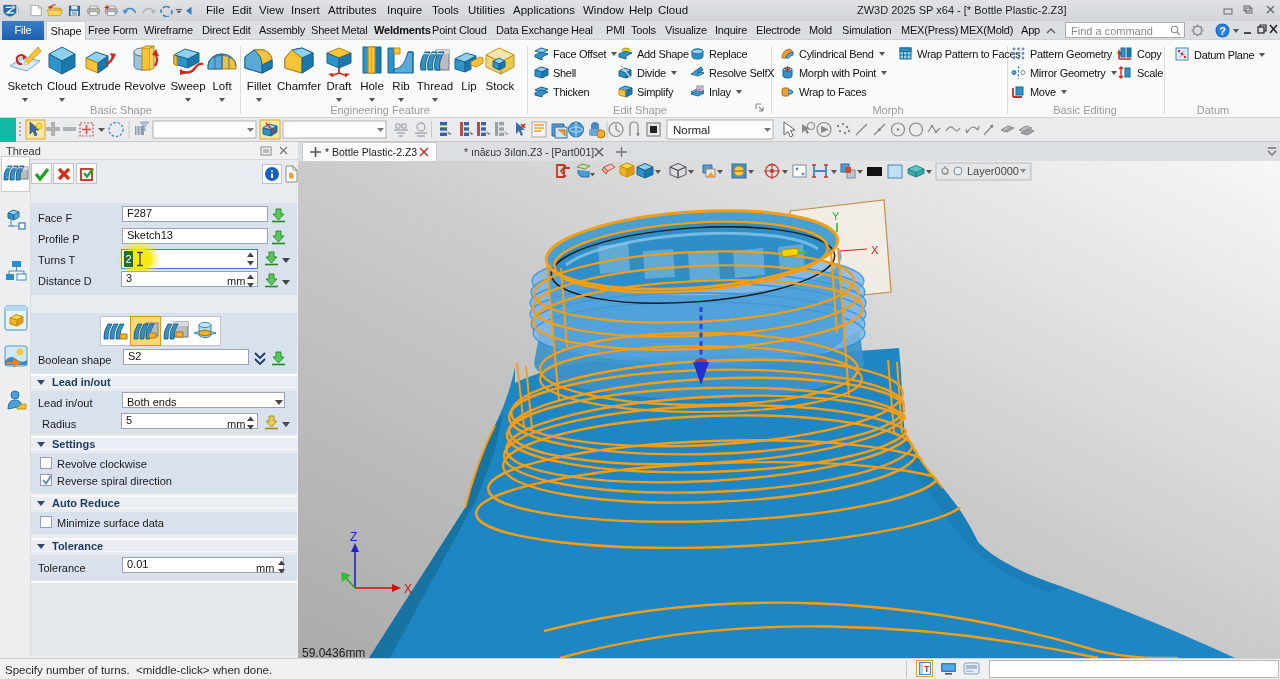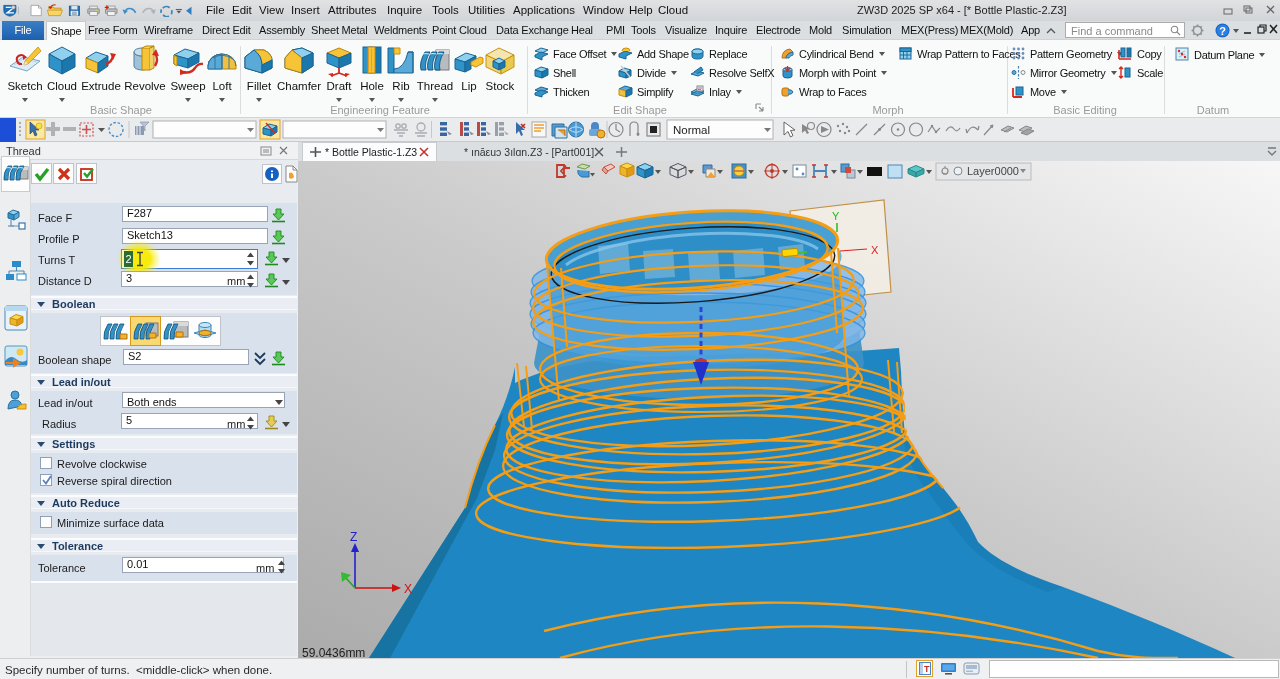--- a/index.html
+++ b/index.html
@@ -1,17 +1,17 @@
 <!DOCTYPE html>
 <html><head><meta charset="utf-8">
 <style>
 *{margin:0;padding:0;box-sizing:border-box;}
 html,body{width:1280px;height:679px;overflow:hidden;}
 body{font-family:"Liberation Sans",sans-serif;font-size:11px;color:#1a1a1a;}
-#root{position:relative;width:1280px;height:679px;background:#1d4ed8;}
+#root{position:relative;width:1280px;height:679px;background:#14b8a6;}
 .abs{position:absolute;}
 
 #titlebar{left:0;top:0;width:1280px;height:21px;background:linear-gradient(#e0e2e4,#d2d5d8);}
 #titlebar .menu{position:absolute;top:4px;font-size:11.5px;color:#111;}
 #apptitle{position:absolute;top:4px;left:857px;width:300px;font-size:11px;color:#222;white-space:nowrap;}
 
 #tabrow{left:0;top:21px;width:1280px;height:19px;background:#dcdfe2;border-bottom:1px solid #d0d3d6;}
 .rtab{position:absolute;top:0;height:19px;line-height:19px;font-size:11px;letter-spacing:-0.2px;color:#111;text-align:center;}
 #filetab{left:2px;width:42px;background:linear-gradient(#3a7ec6,#1d5fae);color:#fff;}
 #shapetab{background:#f9fafa;color:#111;border:1px solid #c8cbce;border-bottom:none;}
@@ -118,21 +118,21 @@
 </div>
 
 <div id="tabrow" class="abs">
 <span class="rtab" id="filetab">File</span>
 <span class="rtab" id="shapetab" style="left:46px;width:40px;">Shape</span>
 <span class="rtab" style="left:88px;">Free Form</span>
 <span class="rtab" style="left:144px;">Wireframe</span>
 <span class="rtab" style="left:202px;">Direct Edit</span>
 <span class="rtab" style="left:259px;">Assembly</span>
 <span class="rtab" style="left:311px;">Sheet Metal</span>
-<span class="rtab" style="left:374px;">Weldments</span>
+<span class="rtab" style="left:374px;font-weight:bold;">Weldments</span>
 <span class="rtab" style="left:432px;">Point Cloud</span>
 <span class="rtab" style="left:496px;">Data Exchange</span>
 <span class="rtab" style="left:571px;">Heal</span>
 <span class="rtab" style="left:606px;">PMI</span>
 <span class="rtab" style="left:631px;">Tools</span>
 <span class="rtab" style="left:665px;">Visualize</span>
 <span class="rtab" style="left:715px;">Inquire</span>
 <span class="rtab" style="left:756px;">Electrode</span>
 <span class="rtab" style="left:809px;">Mold</span>
 <span class="rtab" style="left:842px;">Simulation</span>
@@ -634,21 +634,20 @@
           </svg>
       <svg class="garr" style="left:233px;top:70px" width="15" height="15" viewBox="0 0 15 15">
             <path d="M5 1 L10 1 L10 6 L13 6 L7.5 12 L2 6 L5 6 Z" fill="#58c858" stroke="#208820" stroke-width="0.9"></path>
             <path d="M1 13.5 L14 13.5" stroke="#208820" stroke-width="1.6"></path>
           </svg>
       <svg class="abs" style="left:250px;top:75px" width="10" height="8">
             <path d="M1 2 L9 2 L5 7 Z" fill="#444"></path>
           </svg>
     </div>
 
-    <div class="abs sech" style="left:0;top:136px;width:266px"><span class="tri"></span>Boolean</div>
     <div class="abs rows" style="left:0;top:153px;width:266px;height:60px">
       <div class="abs" style="left:69px;top:3px;width:121px;height:30px;background:#fdfdfd;border:1px solid #c0c4c8"></div>
       <div class="abs" style="left:99px;top:3px;width:31px;height:30px;background:#fbd972;border:1px solid #d89820"></div>
       <svg class="abs" style="left:71px;top:6px" width="27" height="24" viewBox="0 0 27 24">
             <g fill="#2f93c8" stroke="#14507c" stroke-width="0.8">
               <path d="M2 20 Q1 13 6 5 L10 5 Q5 13 6 20 Z"></path>
               <path d="M8 20 Q7 13 12 5 L16 5 Q11 13 12 20 Z"></path>
               <path d="M14 20 Q13 13 18 5 L22 5 Q17 13 18 20 Z"></path>
             </g>
             <path d="M18 15 L25 15 L25 20 L18 20 Z" fill="#f0b42a" stroke="#b87010"></path>
@@ -741,21 +740,21 @@
     <div class="abs" style="left:0;top:421px;width:266px;height:75px;background:#e4e7ec;border-top:2px solid #fbfcfd"></div>
   </div>
 </div>
 
 <div id="view" class="abs">
   <div id="doctabs">
     <div class="abs" style="left:4px;top:0;width:135px;height:19px;background:#fbfcfd;border:1px solid #c8cbce;border-bottom:none;"></div>
     <svg class="abs" style="left:12px;top:5px" width="11" height="10">
           <path d="M5.5 0 L5.5 10 M0 5 L11 5" stroke="#555" stroke-width="1.6"></path>
         </svg>
-    <span class="abs" style="left:27px;top:4px;font-size:10.5px;color:#222;">* Bottle Plastic-1.Z3</span>
+    <span class="abs" style="left:27px;top:4px;font-size:10.5px;color:#222;">* Bottle Plastic-2.Z3</span>
     <svg class="abs" style="left:121px;top:5px" width="10" height="10">
           <path d="M1 1 L9 9 M9 1 L1 9" stroke="#c03028" stroke-width="1.5"></path>
         </svg>
     <span class="abs" style="left:166px;top:4px;font-size:10.5px;color:#333;">* ınāεuɔ 3ılɑn.Z3 - [Part001]</span>
     <svg class="abs" style="left:296px;top:5px" width="10" height="10">
           <path d="M1 1 L9 9 M9 1 L1 9" stroke="#555" stroke-width="1.4"></path>
         </svg>
     <svg class="abs" style="left:318px;top:5px" width="11" height="10">
           <path d="M5.5 0 L5.5 10 M0 5 L11 5" stroke="#777" stroke-width="1.5"></path>
         </svg>

